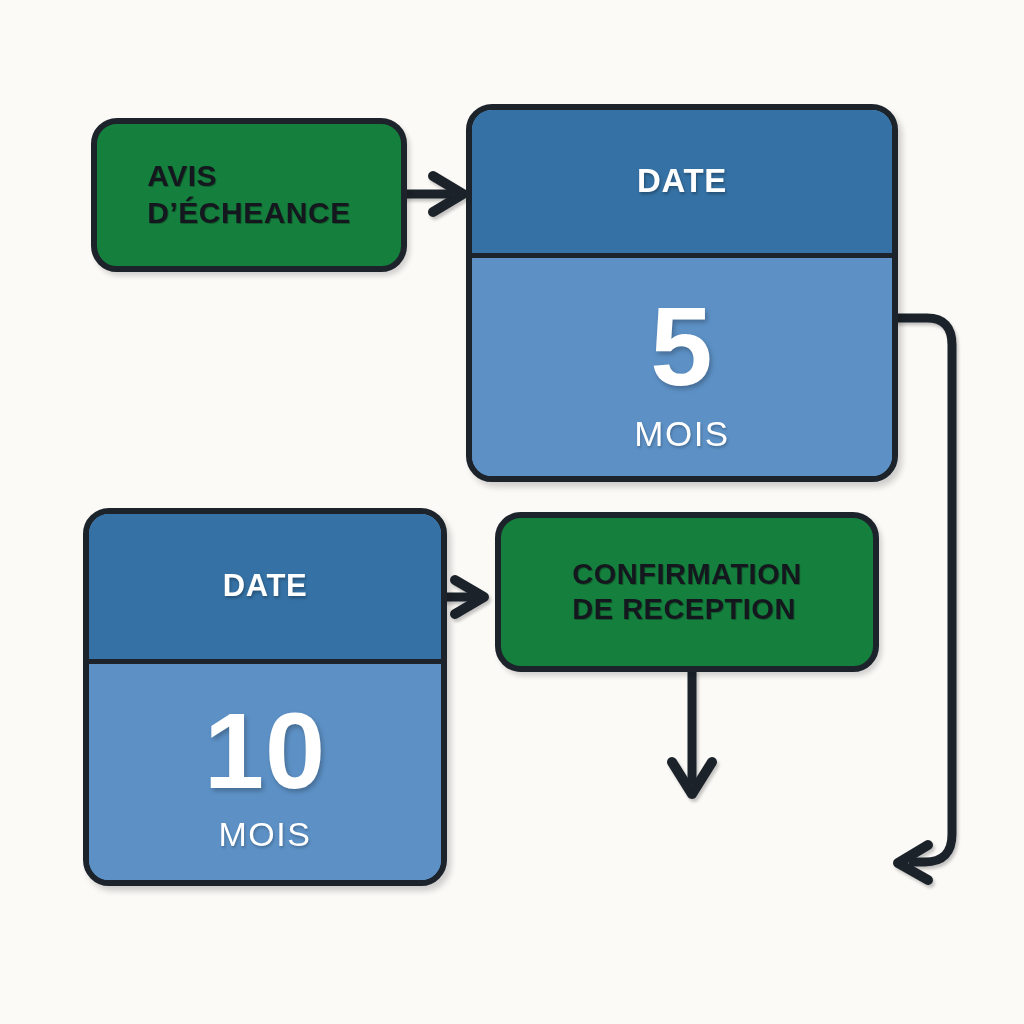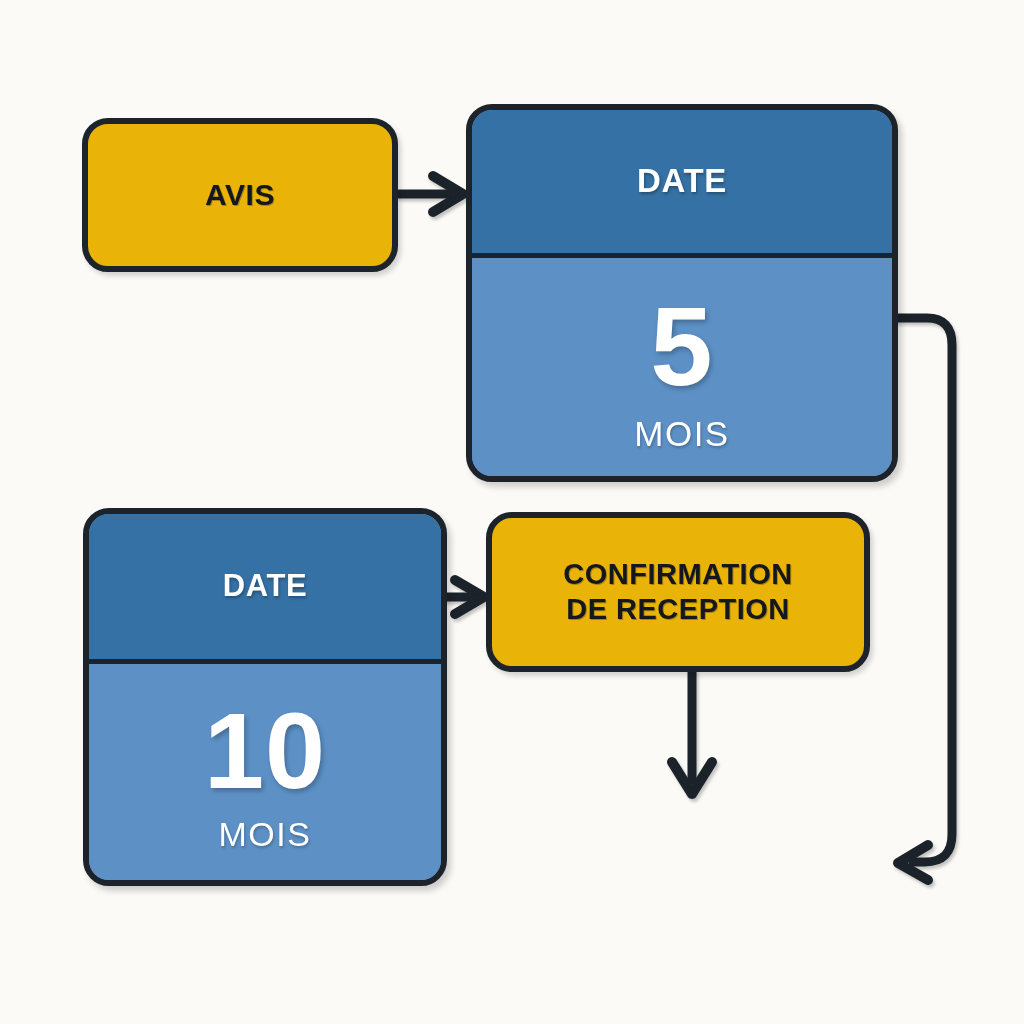--- a/index.html
+++ b/index.html
@@ -16,28 +16,28 @@
     font-family: "Liberation Sans", sans-serif;
   }
 
   
   .node {
     position: absolute;
     box-sizing: border-box;
   }
 
   .plain-box {
-    background: #eab308;
+    background: #15803d;
     border: 6px solid #1d232b;
     border-radius: 26px;
     display: flex;
     align-items: center;
     justify-content: center;
-    text-align: center;
     box-shadow: 3px 4px 5px rgba(0,0,0,0.16);
+    margin-left: 9px;
   }
   .plain-box .label {
     color: #14181e;
     font-weight: 700;
     letter-spacing: 0.5px;
     line-height: 1.22;
     text-shadow: 1px 1px 0 rgba(0,0,0,0.28);
   }
 
   
@@ -149,20 +149,21 @@
 
     <g filter="url(#softshadow)">
       <path d="M 692 672 L 692 780" stroke="#1d232b" stroke-width="9" fill="none" stroke-linecap="round"></path>
       <path d="M 672 762 L 692 794 L 712 762" stroke="#1d232b" stroke-width="10" fill="none" stroke-linecap="round" stroke-linejoin="round"></path>
     </g>
   </svg>
 
   <div class="node plain-box" id="box-avis">
     <div class="label">
       <div>AVIS</div>
+      <div>D’ÉCHEANCE</div>
     </div>
   </div>
 
   <div class="cal" id="cal-echeance">
     <div class="cal-head">
       <div class="label">
         <div>DATE</div>
       </div>
     </div>
     <div class="cal-body">

